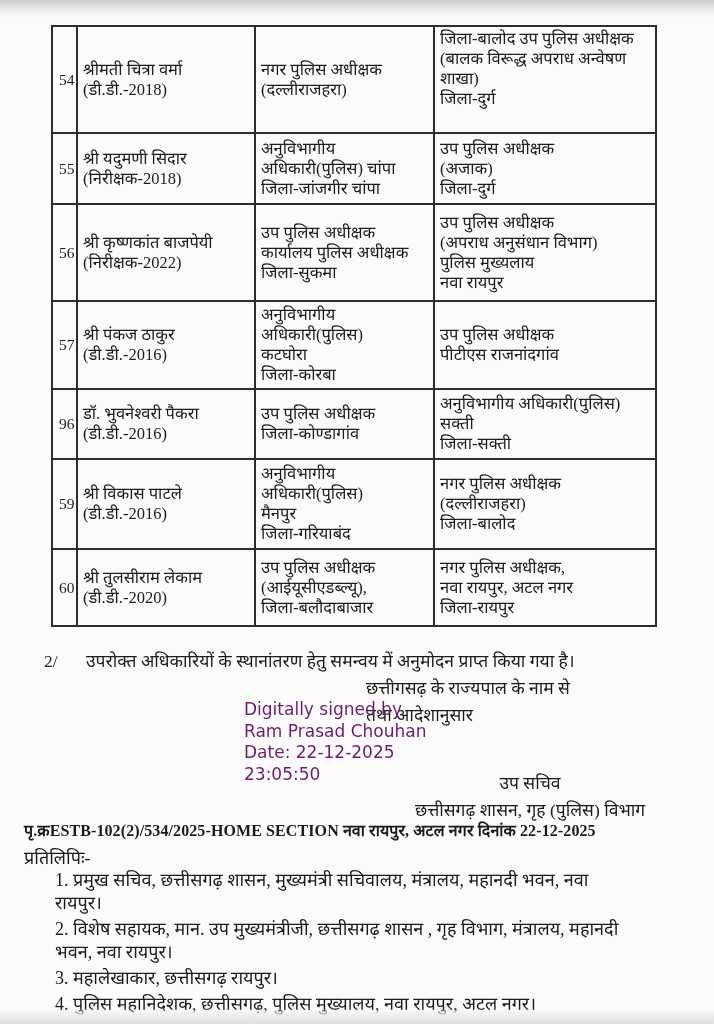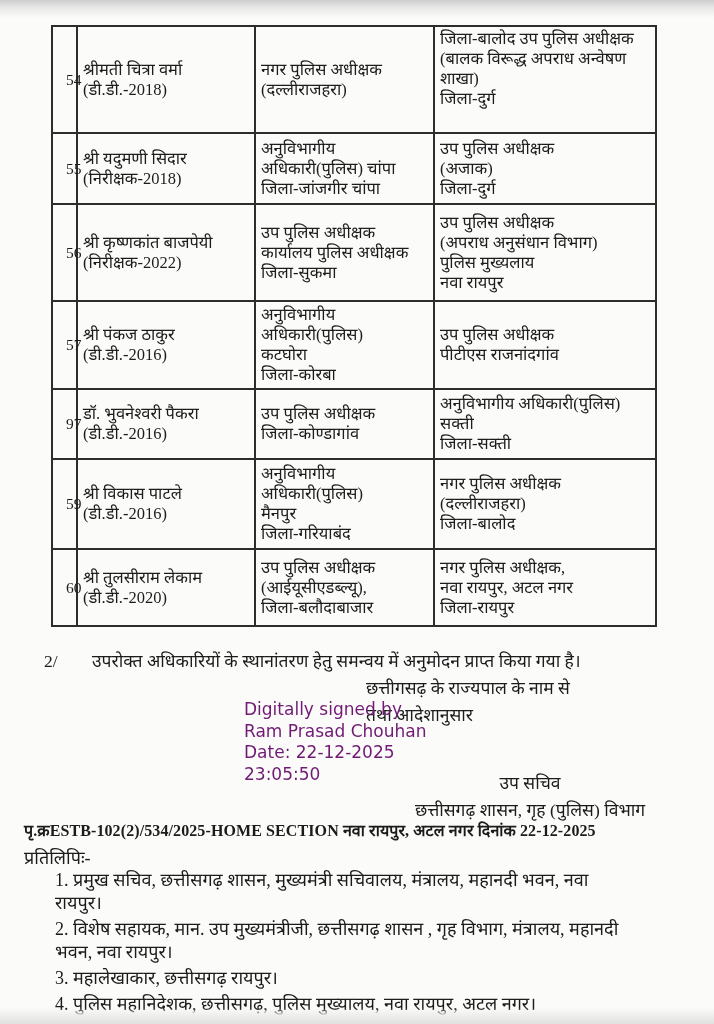--- a/index.html
+++ b/index.html
@@ -24,34 +24,34 @@
     font-size:16.5px;line-height:20px;
     padding:2px 2px 2px 5px;
     vertical-align:middle;
     white-space:pre-line;
     color:#1c1c1c;
   }
   .transfer-table col.w-sno{width:25px;}
   .transfer-table col.w-name{width:178px;}
   .transfer-table col.w-from{width:179px;}
   .transfer-table col.w-to{width:222px;}
-  .transfer-table td.c-sno{padding-left:13px;font-size:15.5px;}
+  .transfer-table td.c-sno{padding-left:6px;font-size:15.5px;}
   .transfer-table tr:nth-child(1){height:107px;}
   .transfer-table tr:nth-child(2){height:71px;}
   .transfer-table tr:nth-child(3){height:97px;}
   .transfer-table tr:nth-child(4){height:88px;}
   .transfer-table tr:nth-child(5){height:70px;}
   .transfer-table tr:nth-child(6){height:90px;}
   .transfer-table tr:nth-child(7){height:77px;}
   .transfer-table tr:nth-child(1) td.c-to{vertical-align:top;}
 
   
   .para2{position:absolute;left:44px;top:649px;width:630px;display:flex;font-size:17.5px;line-height:24px;}
   .para2-num{width:24px;flex:0 0 auto;}
-  .para2-text{margin-left:24px;}
+  .para2-text{margin-left:18px;}
 
   
   .authority{
     position:absolute;left:366px;top:675px;width:322px;
     text-align:left;font-size:17.5px;line-height:27px;white-space:pre-line;
   }
 
   
   .dsig{
     position:absolute;left:244px;top:699px;
@@ -122,21 +122,21 @@
         <td class="c-name">श्री पंकज ठाकुर
 (डी.डी.-2016)</td>
         <td class="c-from">अनुविभागीय
 अधिकारी(पुलिस)
 कटघोरा
 जिला-कोरबा</td>
         <td class="c-to">उप पुलिस अधीक्षक
 पीटीएस राजनांदगांव</td>
       </tr>
       <tr>
-        <td class="c-sno">97</td>
+        <td class="c-sno">96</td>
         <td class="c-name">डॉ. भुवनेश्वरी पैकरा
 (डी.डी.-2016)</td>
         <td class="c-from">उप पुलिस अधीक्षक
 जिला-कोण्डागांव</td>
         <td class="c-to">अनुविभागीय अधिकारी(पुलिस)
 सक्ती
 जिला-सक्ती</td>
       </tr>
       <tr>
         <td class="c-sno">59</td>

